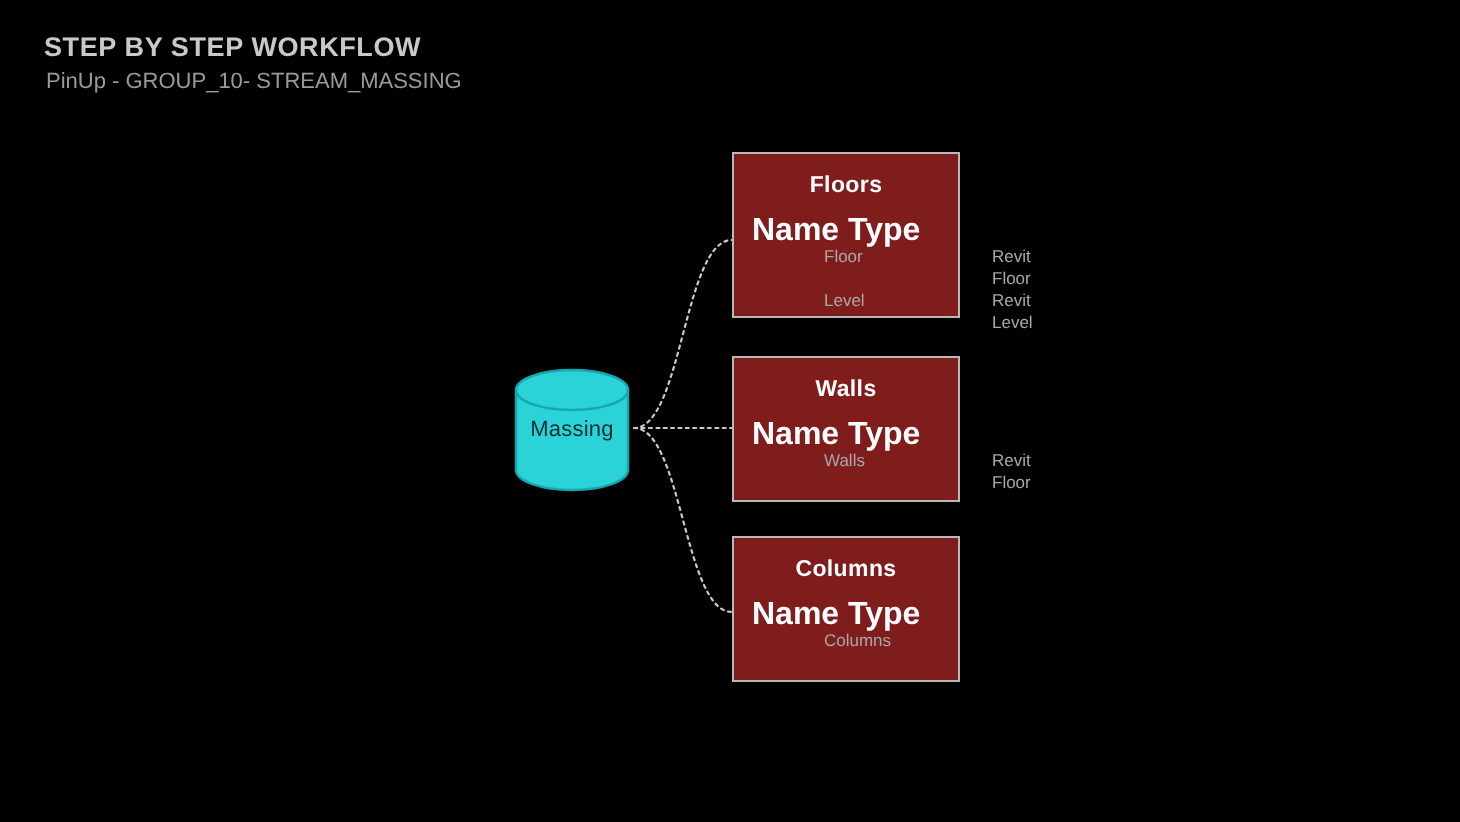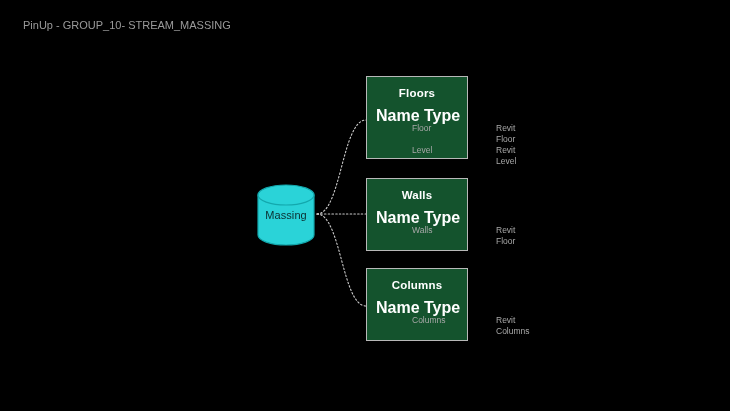--- a/index.html
+++ b/index.html
@@ -73,24 +73,24 @@
     justify-content: center;
     font-size: 11px;
     color: #0b2e30;
     letter-spacing: 0.1px;
   }
 
   
   .node-box {
     position: absolute;
     left: 366px;
-    width: 102px;
+    width: 114px;
     box-sizing: border-box;
     border: 1px solid #b8b8b8;
-    background: #14532d;
+    background: #7f1d1d;
     padding: 0;
   }
   .node-box.box-floors   { top: 76px;  height: 83px; }
   .node-box.box-walls    { top: 178px; height: 73px; }
   .node-box.box-columns  { top: 268px; height: 73px; }
 
   .node-title {
     text-align: center;
     font-size: 11.5px;
     font-weight: bold;
@@ -125,20 +125,21 @@
     padding-left: 36px;
   }
   .node-data:first-of-type { margin-top: 2px; }
 </style>
 </head>
 <body>
 
 <div id="canvas">
 
   <div class="header">
+    <div class="header-title">STEP BY STEP WORKFLOW</div>
     <div class="header-subtitle">PinUp - GROUP_10- STREAM_MASSING</div>
   </div>
 
   <svg id="connectors" viewBox="0 0 730 411" width="730" height="411">
     <g fill="none" stroke="#c9c9c9" stroke-width="1.1" stroke-dasharray="1.5 2.2" stroke-linecap="round">
       <path d="M317,214 C341,214 342,120 366,120"></path>
       <path d="M317,214 C340,214 344,214 366,214"></path>
       <path d="M317,214 C341,214 342,306 366,306"></path>
     </g>
   </svg>
@@ -185,18 +186,17 @@
 
   <div class="node-box box-columns">
     <div class="node-title">Columns</div>
     <div class="node-table">
       <div class="node-row node-head">
         <span class="col-name">Name</span>
         <span class="col-type">Type</span>
       </div>
       <div class="node-row node-data">
         <span class="col-name">Columns</span>
-        <span class="col-type">Revit Columns</span>
       </div>
     </div>
   </div>
 
 </div>
 
 </body></html>

